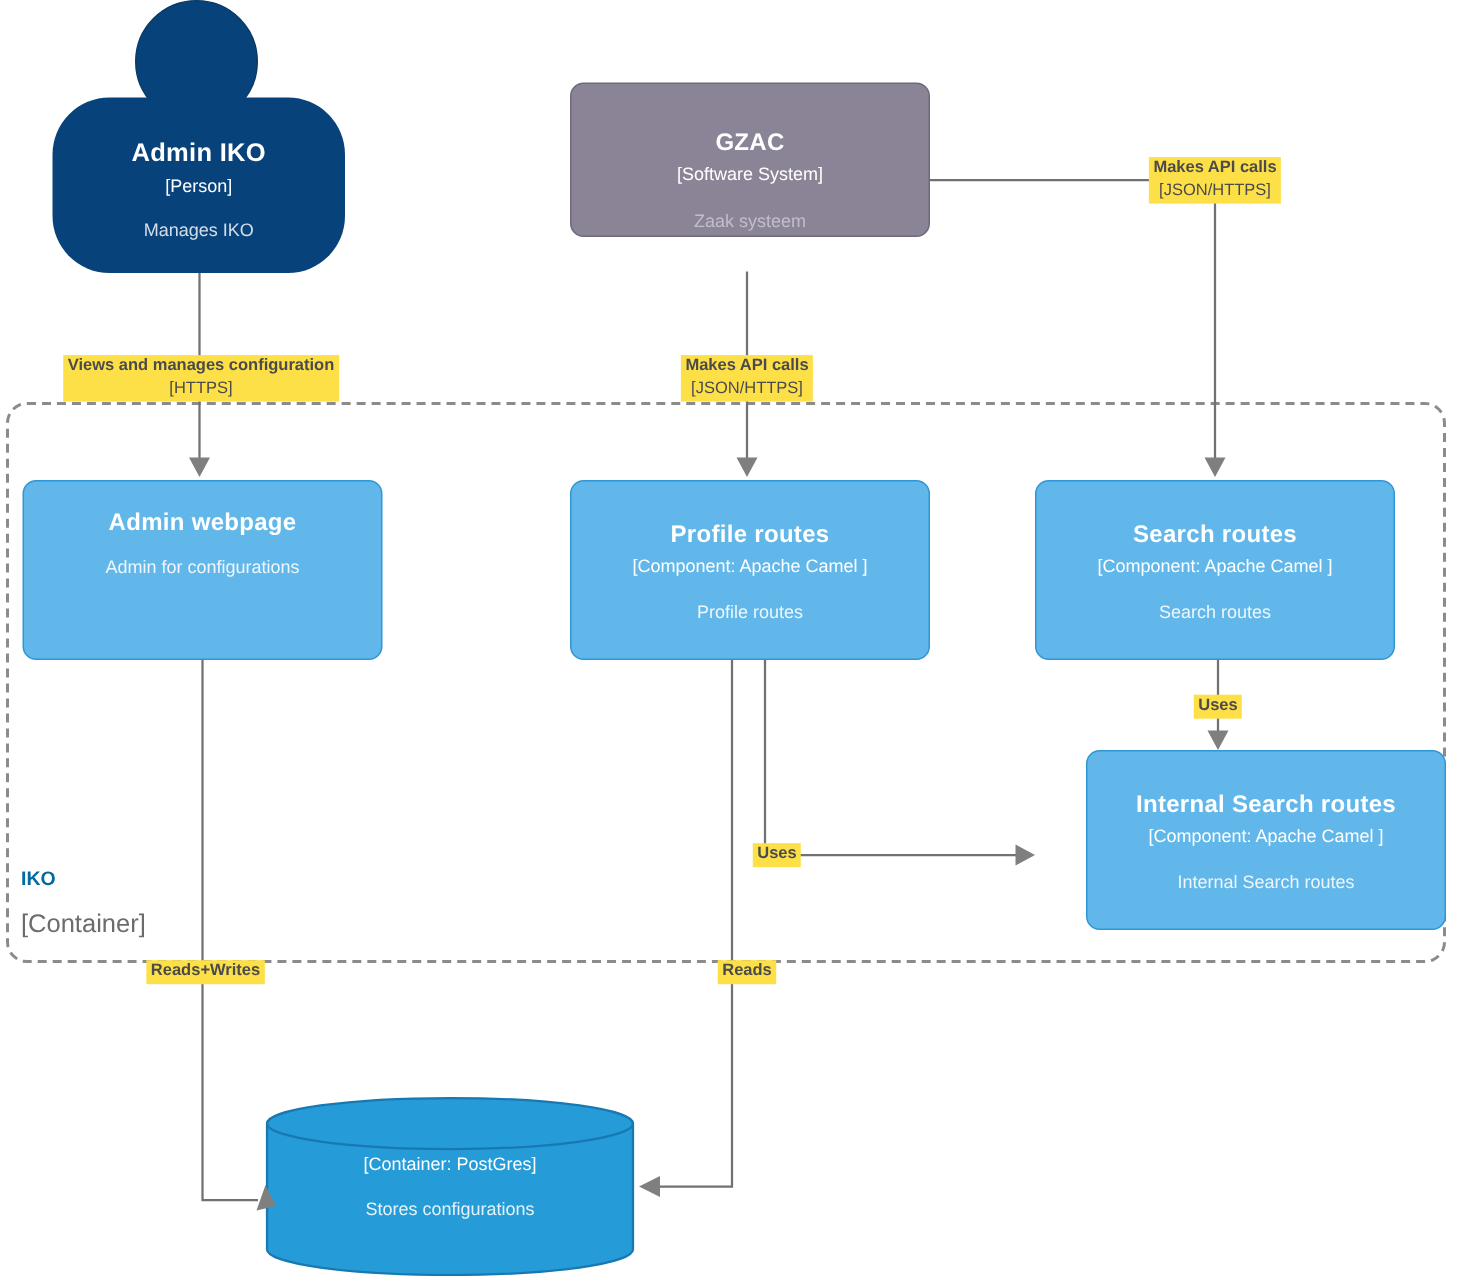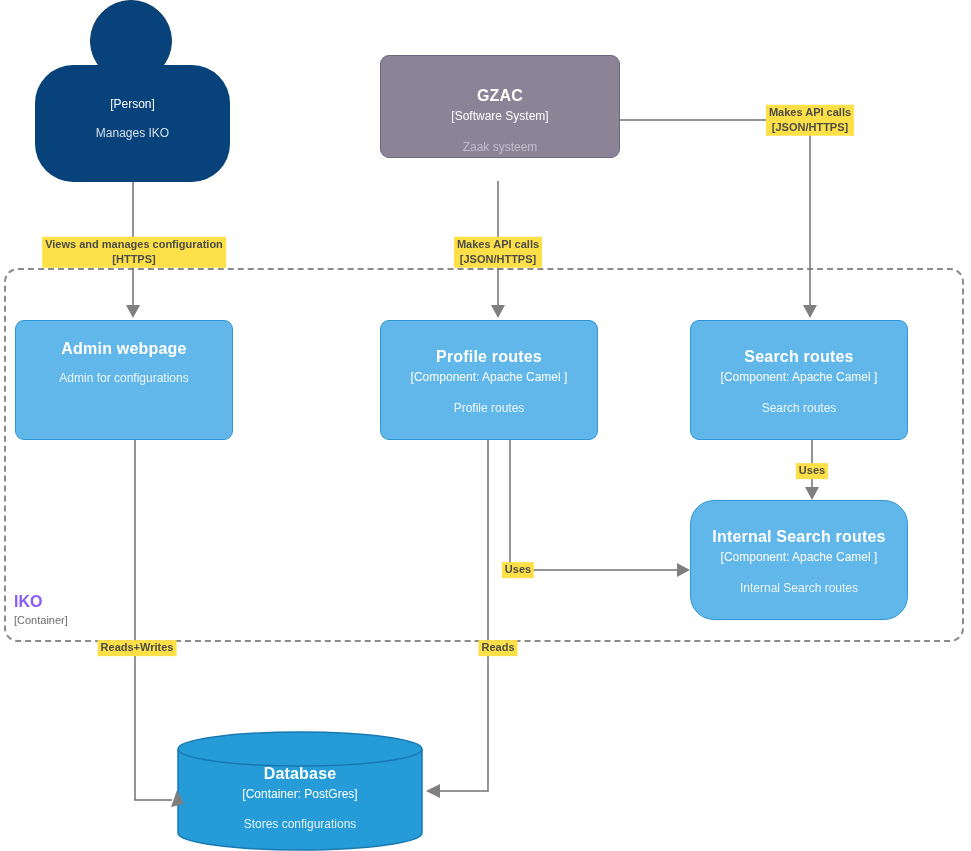--- a/index.html
+++ b/index.html
@@ -6,34 +6,34 @@
   .canvas {
     position:relative; width:971px; height:851px; background:#ffffff;
     font-family:"Liberation Sans", sans-serif; overflow:hidden;
   }
   
   .boundary {
     position:absolute; left:4px; top:268px; width:960px; height:374px;
     border:2px dashed #8b8b8b; border-radius:14px; z-index:0; box-sizing:border-box;
   }
   .boundary-label { position:absolute; left:8px; bottom:14px; text-align:left; }
-  .boundary-title { font-size:16px; font-weight:bold; color:#8b5cf6; }
-  .boundary-sub   { font-size:11px; color:#6c6c6c; margin-top:3px; }
+  .boundary-title { font-size:13px; font-weight:bold; color:#0369a1; }
+  .boundary-sub   { font-size:17px; color:#6c6c6c; margin-top:13px; }
 
   
   .connectors { position:absolute; left:0; top:0; z-index:1; }
 
   
   .node { position:absolute; box-sizing:border-box; text-align:center; color:#fff; z-index:2; }
   .node-title { font-size:16px; font-weight:bold; letter-spacing:.2px; }
   .node-sub   { font-size:12px; margin-top:3px; line-height:1.35; }
   .node-desc  { font-size:12px; margin-top:16px; color:rgba(255,255,255,.88); }
 
   .component {
-    width:218px; height:120px; background:#61b7ea; border:1.5px solid #2f97d6;
+    width:240px; height:120px; background:#61b7ea; border:1.5px solid #2f97d6;
     border-radius:9px; padding:27px 10px 0;
   }
   .component.tall-sub { padding-top:19px; }
   .component.tall-sub .node-desc { margin-top:13px; }
 
   .system {
     left:380px; top:55px; width:240px; height:103px; background:#8b8497;
     border:1.5px solid #6f687f; border-radius:9px; padding:31px 10px 0;
   }
   .system .node-desc { color:#c2bdcb; }
@@ -56,21 +56,21 @@
   }
   .db-label .node-desc { margin-top:15px; }
 
   
   .edge-label {
     position:absolute; transform:translate(-50%,-50%); z-index:2;
     background:#fde047; padding:1px 3px; text-align:center; white-space:nowrap;
     font-size:11px; color:#4b4b4b; line-height:1.25;
   }
   .edge-label .lbl   { display:block; font-weight:bold; }
-  .edge-label .proto { display:block; font-weight:bold; margin-top:1px; }
+  .edge-label .proto { display:block; font-weight:normal; margin-top:1px; }
 </style>
 </head>
 <body>
 
 <div class="canvas">
 
   <div class="boundary">
     <div class="boundary-label">
       <div class="boundary-title">IKO</div>
       <div class="boundary-sub">[Container]</div>
@@ -101,20 +101,21 @@
       <polygon points="803,305 817,305 810,318"></polygon>
       <polygon points="805,487 819,487 812,500"></polygon>
       <polygon points="677,563 677,577 690,570"></polygon>
       <polygon points="171,807 184,804 177,790"></polygon>
       <polygon points="440,784 440,798 426,791"></polygon>
     </g>
   </svg>
 
   <div class="person-head"></div>
   <div class="node person-body">
+    <div class="node-title">Admin IKO</div>
     <div class="node-sub">[Person]</div>
     <div class="node-desc">Manages IKO</div>
   </div>
 
   <div class="node system">
     <div class="node-title">GZAC</div>
     <div class="node-sub">[Software System]</div>
     <div class="node-desc">Zaak systeem</div>
   </div>
 
@@ -128,28 +129,27 @@
     <div class="node-sub">[Component: Apache Camel ]</div>
     <div class="node-desc">Profile routes</div>
   </div>
 
   <div class="node component" style="left:690px; top:320px;">
     <div class="node-title">Search routes</div>
     <div class="node-sub">[Component: Apache Camel ]</div>
     <div class="node-desc">Search routes</div>
   </div>
 
-  <div class="node component" style="left:690px; top:500px;border-radius:24px;">
+  <div class="node component" style="left:724px; top:500px;">
     <div class="node-title">Internal Search routes</div>
     <div class="node-sub">[Component: Apache Camel ]</div>
     <div class="node-desc">Internal Search routes</div>
   </div>
 
   <div class="db-label">
-    <div class="node-title">Database</div>
     <div class="node-sub">[Container: PostGres]</div>
     <div class="node-desc">Stores configurations</div>
   </div>
 
   <div class="edge-label" style="left:134px; top:252px;">
     <span class="lbl">Views and manages configuration</span>
     <span class="proto">[HTTPS]</span>
   </div>
 
   <div class="edge-label" style="left:498px; top:252px;">

